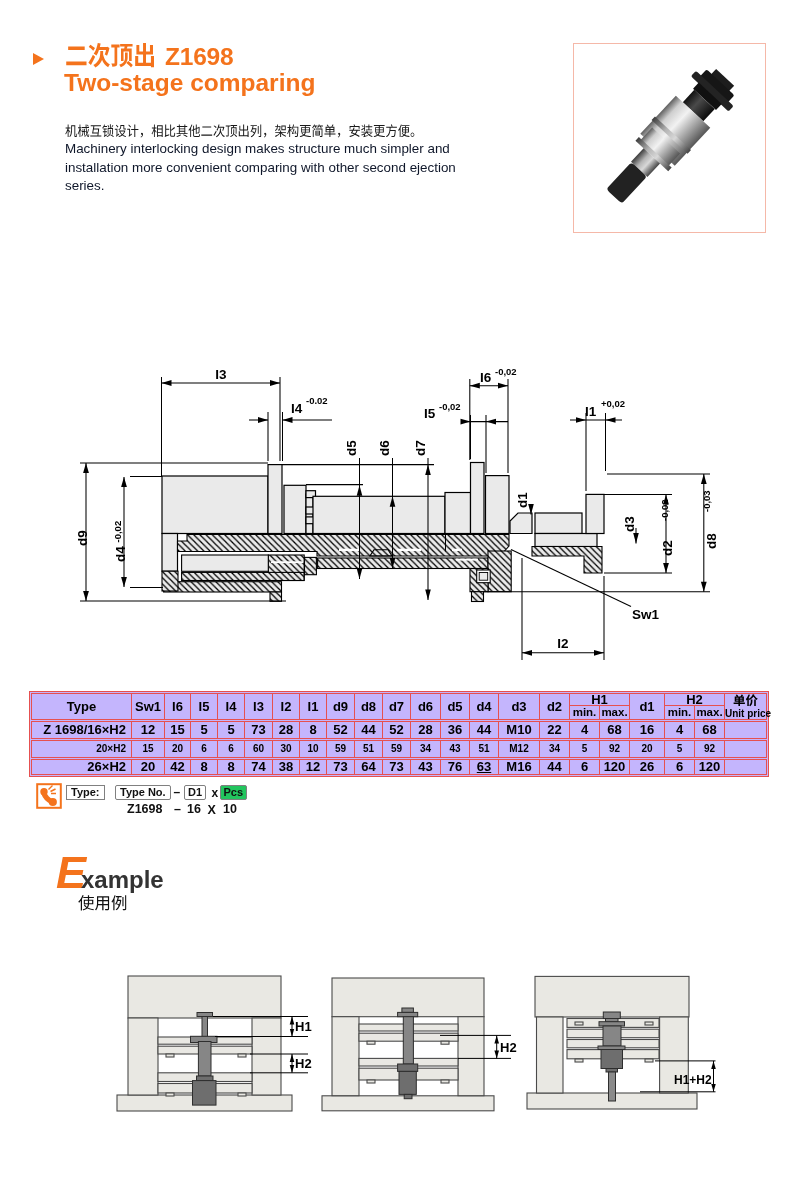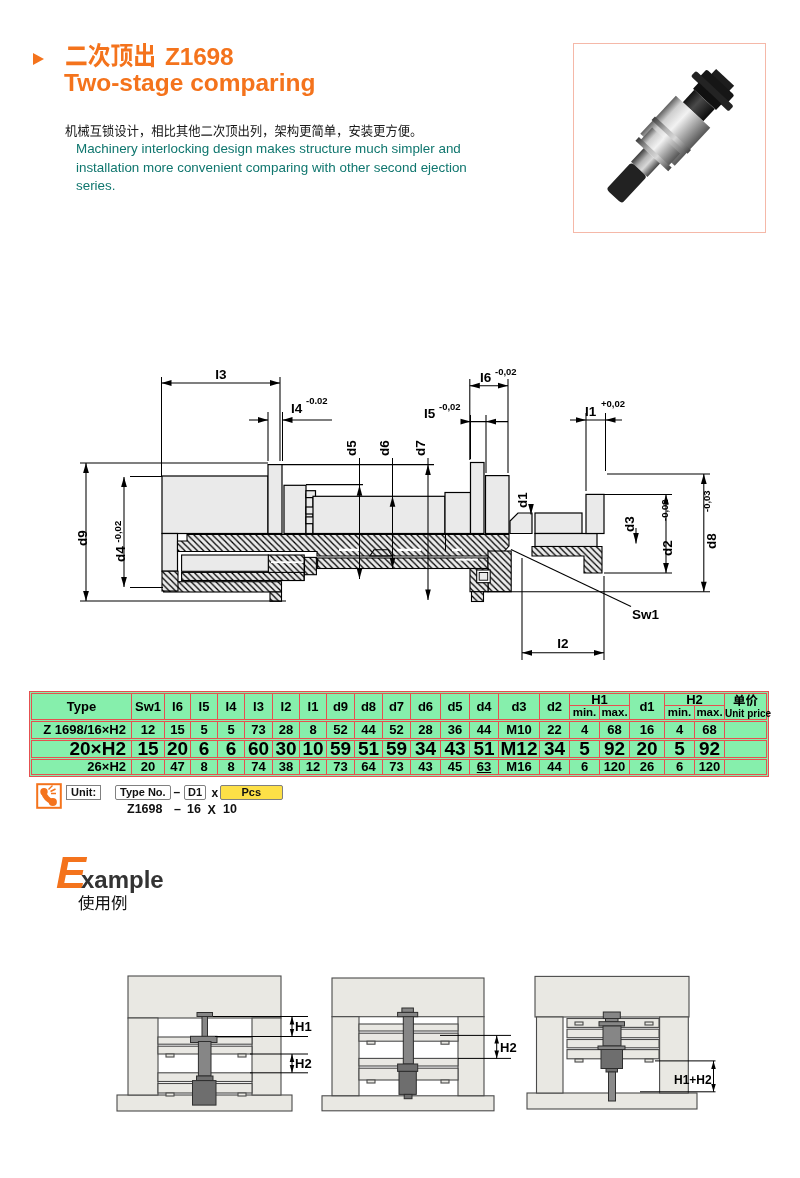--- a/index.html
+++ b/index.html
@@ -20,21 +20,21 @@
 </svg>
 
 <div class="abs" style="left:64px;top:69px;font-size:24.5px;font-weight:bold;color:#f4731c;">Two-stage comparing</div>
 
 <svg class="abs" style="left:65px;top:121.5px;" width="420" height="22" viewBox="0 0 420 22">
 <g fill="#1a1a1a">
       <path transform="translate(0,14) scale(0.893,1)" d="M7.5 -10.8H10.9V-9.8H7.5ZM6.9 -10.8H7.9V-6.4Q7.9 -5.5 7.8 -4.5Q7.7 -3.5 7.5 -2.5Q7.3 -1.5 6.8 -0.6Q6.3 0.3 5.6 1.1Q5.5 1.0 5.4 0.9Q5.2 0.7 5.1 0.6Q4.9 0.5 4.8 0.4Q5.5 -0.3 5.9 -1.1Q6.3 -2.0 6.5 -2.9Q6.7 -3.8 6.8 -4.7Q6.9 -5.6 6.9 -6.4ZM10.5 -10.8H11.5V-0.9Q11.5 -0.5 11.5 -0.3Q11.5 -0.1 11.6 -0.1Q11.7 0.0 11.8 0.0Q11.9 0.0 12.0 0.0Q12.1 0.0 12.2 0.0Q12.4 0.0 12.5 -0.1Q12.6 -0.2 12.6 -0.3Q12.6 -0.4 12.7 -0.6Q12.7 -0.9 12.7 -1.4Q12.7 -1.9 12.7 -2.6Q12.9 -2.4 13.1 -2.3Q13.3 -2.2 13.5 -2.1Q13.5 -1.8 13.5 -1.3Q13.5 -0.9 13.4 -0.5Q13.4 -0.2 13.4 0.0Q13.3 0.6 13.0 0.8Q12.9 0.9 12.7 0.9Q12.5 1.0 12.3 1.0Q12.1 1.0 11.9 1.0Q11.7 1.0 11.6 1.0Q11.4 1.0 11.2 0.9Q10.9 0.8 10.8 0.7Q10.7 0.6 10.6 0.4Q10.5 0.3 10.5 -0.0Q10.5 -0.4 10.5 -0.9ZM0.7 -8.6H6.1V-7.6H0.7ZM3.0 -11.6H4.0V1.1H3.0ZM3.0 -8.0 3.6 -7.8Q3.5 -6.9 3.2 -6.1Q2.9 -5.2 2.5 -4.3Q2.2 -3.5 1.7 -2.7Q1.3 -2.0 0.9 -1.5Q0.8 -1.7 0.7 -2.0Q0.5 -2.2 0.4 -2.4Q0.8 -2.9 1.2 -3.5Q1.6 -4.2 1.9 -4.9Q2.2 -5.7 2.5 -6.5Q2.8 -7.3 3.0 -8.0ZM3.9 -6.5Q4.1 -6.4 4.4 -6.0Q4.7 -5.7 5.1 -5.3Q5.4 -4.9 5.7 -4.6Q6.0 -4.2 6.1 -4.1L5.5 -3.2Q5.3 -3.5 5.1 -3.9Q4.8 -4.2 4.5 -4.7Q4.2 -5.1 3.9 -5.4Q3.6 -5.8 3.4 -6.0Z M18.9 -9.0H26.9V-8.0H18.9ZM18.8 -5.0H23.1V-4.1H18.8ZM21.5 -7.3H22.4V-0.4H21.5ZM24.6 -10.9 25.2 -11.3Q25.6 -11.0 26.0 -10.5Q26.4 -10.1 26.5 -9.8L25.8 -9.3Q25.7 -9.7 25.3 -10.1Q24.9 -10.5 24.6 -10.9ZM23.1 -11.6H24.1Q24.1 -9.7 24.2 -7.9Q24.3 -6.2 24.5 -4.7Q24.7 -3.2 24.9 -2.2Q25.2 -1.1 25.4 -0.5Q25.7 0.1 26.0 0.1Q26.1 0.1 26.2 -0.4Q26.3 -0.9 26.4 -2.0Q26.5 -1.8 26.7 -1.7Q26.9 -1.5 27.1 -1.5Q27.0 -0.5 26.9 0.0Q26.8 0.6 26.5 0.8Q26.3 1.0 25.9 1.0Q25.4 1.0 25.0 0.6Q24.7 0.1 24.4 -0.8Q24.1 -1.6 23.8 -2.8Q23.6 -4.0 23.5 -5.4Q23.3 -6.8 23.2 -8.4Q23.1 -9.9 23.1 -11.6ZM19.7 -7.3H20.5V-4.9Q20.5 -4.0 20.4 -3.0Q20.3 -2.0 20.0 -1.1Q19.6 -0.2 18.9 0.6Q18.8 0.5 18.6 0.3Q18.4 0.2 18.2 0.1Q18.9 -0.7 19.2 -1.5Q19.5 -2.3 19.6 -3.2Q19.7 -4.1 19.7 -4.9ZM26.0 -6.9 26.8 -6.8Q26.2 -4.2 25.1 -2.2Q24.0 -0.3 22.3 1.0Q22.3 0.9 22.1 0.8Q22.0 0.7 21.9 0.6Q21.7 0.5 21.6 0.4Q23.3 -0.7 24.4 -2.6Q25.4 -4.5 26.0 -6.9ZM14.6 -8.7H18.4V-7.7H14.6ZM16.3 -11.6H17.2V1.1H16.3ZM16.3 -8.0 17.0 -7.8Q16.8 -7.0 16.6 -6.1Q16.3 -5.2 16.1 -4.3Q15.8 -3.5 15.5 -2.7Q15.1 -2.0 14.8 -1.5Q14.7 -1.6 14.6 -1.8Q14.6 -1.9 14.4 -2.1Q14.3 -2.3 14.3 -2.4Q14.6 -2.9 14.9 -3.5Q15.2 -4.2 15.5 -4.9Q15.8 -5.7 16.0 -6.5Q16.2 -7.3 16.3 -8.0ZM17.2 -7.3Q17.3 -7.2 17.5 -6.9Q17.7 -6.6 17.9 -6.3Q18.1 -5.9 18.3 -5.6Q18.5 -5.3 18.6 -5.2L18.0 -4.4Q17.9 -4.7 17.7 -5.0Q17.6 -5.4 17.4 -5.7Q17.2 -6.1 17.0 -6.4Q16.8 -6.8 16.7 -6.9Z M28.8 -10.8H40.3V-9.8H28.8ZM31.8 -7.6H37.6V-6.6H31.8ZM31.1 -3.6H37.1V-2.6H31.1ZM28.3 -0.4H40.7V0.6H28.3ZM31.8 -10.1H32.9Q32.8 -9.2 32.6 -8.2Q32.4 -7.2 32.2 -6.2Q32.0 -5.1 31.8 -4.2Q31.6 -3.3 31.4 -2.6H30.3Q30.5 -3.3 30.7 -4.3Q30.9 -5.2 31.1 -6.2Q31.3 -7.2 31.5 -8.2Q31.7 -9.2 31.8 -10.1ZM37.2 -7.6H37.3L37.5 -7.6L38.3 -7.5Q38.2 -6.8 38.1 -5.8Q38.0 -4.9 37.8 -3.9Q37.7 -2.9 37.6 -1.9Q37.4 -0.9 37.3 -0.0L36.2 -0.1Q36.4 -1.0 36.5 -2.0Q36.7 -3.0 36.8 -4.0Q36.9 -5.1 37.0 -5.9Q37.1 -6.8 37.2 -7.4Z M43.9 -11.6 44.8 -11.3Q44.5 -10.5 44.1 -9.8Q43.8 -9.1 43.3 -8.4Q42.9 -7.8 42.4 -7.3Q42.3 -7.4 42.2 -7.6Q42.1 -7.7 42.0 -7.9Q41.9 -8.1 41.8 -8.2Q42.5 -8.8 43.0 -9.7Q43.6 -10.6 43.9 -11.6ZM43.6 -10.0H47.1V-9.1H43.4ZM44.0 1.0 43.8 0.1 44.2 -0.3 46.9 -1.7Q46.9 -1.5 46.9 -1.2Q47.0 -1.0 47.1 -0.8Q46.1 -0.3 45.6 -0.0Q45.0 0.3 44.7 0.5Q44.4 0.7 44.2 0.8Q44.1 0.9 44.0 1.0ZM42.9 -7.6H46.8V-6.6H42.9ZM42.4 -4.7H47.0V-3.8H42.4ZM50.2 -6.2H51.2V-3.8Q51.2 -3.2 51.1 -2.5Q51.0 -1.8 50.5 -1.2Q50.1 -0.5 49.3 0.1Q48.5 0.7 47.2 1.1Q47.1 1.0 46.9 0.7Q46.7 0.5 46.5 0.3Q47.8 -0.1 48.5 -0.6Q49.3 -1.1 49.6 -1.6Q50.0 -2.2 50.1 -2.7Q50.2 -3.3 50.2 -3.8ZM50.7 -0.8 51.3 -1.4Q51.9 -1.2 52.5 -0.9Q53.2 -0.6 53.7 -0.2Q54.3 0.1 54.7 0.4L54.0 1.1Q53.7 0.8 53.1 0.5Q52.5 0.1 51.9 -0.2Q51.3 -0.5 50.7 -0.8ZM47.8 -7.9H53.8V-1.5H52.8V-6.9H48.7V-1.4H47.8ZM47.5 -10.7 48.2 -11.1Q48.7 -10.6 49.1 -9.9Q49.5 -9.2 49.6 -8.7L48.8 -8.3Q48.7 -8.6 48.5 -9.1Q48.3 -9.5 48.0 -9.9Q47.8 -10.4 47.5 -10.7ZM53.2 -11.1 54.1 -10.8Q53.8 -10.1 53.4 -9.4Q53.0 -8.8 52.6 -8.3L51.9 -8.6Q52.1 -8.9 52.4 -9.4Q52.6 -9.8 52.9 -10.2Q53.1 -10.7 53.2 -11.1ZM50.3 -11.7H51.3V-7.4H50.3ZM44.0 1.0Q43.9 0.9 43.8 0.8Q43.7 0.7 43.6 0.5Q43.4 0.4 43.4 0.3Q43.5 0.2 43.7 0.0Q43.9 -0.2 44.0 -0.5Q44.2 -0.8 44.2 -1.2V-7.3H45.1V-0.5Q45.1 -0.5 45.0 -0.4Q44.9 -0.2 44.7 -0.1Q44.6 0.1 44.4 0.3Q44.2 0.5 44.1 0.7Q44.0 0.9 44.0 1.0Z M56.9 -10.7 57.6 -11.3Q57.9 -11.0 58.3 -10.7Q58.7 -10.3 59.1 -9.9Q59.5 -9.6 59.7 -9.3L59.0 -8.5Q58.8 -8.8 58.4 -9.2Q58.1 -9.6 57.7 -10.0Q57.3 -10.4 56.9 -10.7ZM57.6 0.8 57.4 -0.1 57.7 -0.5 60.3 -2.4Q60.3 -2.2 60.5 -2.0Q60.6 -1.7 60.7 -1.6Q59.7 -0.9 59.2 -0.4Q58.6 -0.0 58.3 0.2Q58.0 0.5 57.8 0.6Q57.7 0.7 57.6 0.8ZM55.8 -7.3H58.2V-6.3H55.8ZM62.3 -11.1H65.9V-10.1H62.3ZM60.5 -5.5H66.9V-4.5H60.5ZM66.6 -5.5H66.8L67.0 -5.5L67.6 -5.3Q67.2 -3.9 66.5 -2.9Q65.8 -1.8 64.8 -1.0Q63.8 -0.3 62.7 0.3Q61.6 0.8 60.4 1.1Q60.3 0.9 60.2 0.6Q60.0 0.4 59.9 0.2Q61.0 -0.1 62.1 -0.5Q63.1 -1.0 64.0 -1.7Q64.9 -2.4 65.6 -3.3Q66.3 -4.2 66.6 -5.3ZM61.9 -4.8Q62.4 -3.5 63.4 -2.5Q64.3 -1.5 65.6 -0.8Q66.9 -0.1 68.5 0.2Q68.4 0.3 68.3 0.5Q68.1 0.7 68.0 0.8Q67.9 1.0 67.8 1.1Q65.4 0.6 63.7 -0.9Q62.0 -2.3 61.0 -4.5ZM62.0 -11.1H62.9V-9.5Q62.9 -8.9 62.8 -8.2Q62.6 -7.5 62.0 -6.9Q61.5 -6.3 60.5 -5.8Q60.5 -5.9 60.3 -6.1Q60.2 -6.2 60.1 -6.3Q59.9 -6.5 59.8 -6.6Q60.8 -7.0 61.2 -7.5Q61.7 -8.0 61.8 -8.5Q62.0 -9.1 62.0 -9.6ZM65.4 -11.1H66.4V-7.9Q66.4 -7.6 66.4 -7.5Q66.5 -7.4 66.6 -7.4Q66.7 -7.4 66.9 -7.4Q67.1 -7.4 67.3 -7.4Q67.5 -7.4 67.6 -7.4Q67.7 -7.4 67.9 -7.4Q68.1 -7.4 68.2 -7.4Q68.2 -7.2 68.3 -7.0Q68.3 -6.7 68.3 -6.5Q68.2 -6.5 68.0 -6.5Q67.8 -6.5 67.6 -6.5Q67.5 -6.5 67.3 -6.5Q67.1 -6.5 66.8 -6.5Q66.6 -6.5 66.6 -6.5Q66.1 -6.5 65.8 -6.6Q65.6 -6.8 65.5 -7.1Q65.4 -7.4 65.4 -7.9ZM57.6 0.8Q57.6 0.7 57.5 0.5Q57.4 0.4 57.3 0.2Q57.2 0.0 57.1 -0.1Q57.2 -0.1 57.3 -0.3Q57.5 -0.5 57.6 -0.7Q57.7 -1.0 57.7 -1.3V-7.3H58.7V-0.4Q58.7 -0.4 58.6 -0.3Q58.4 -0.1 58.2 0.1Q58.0 0.3 57.8 0.5Q57.6 0.7 57.6 0.8Z M70.9 -10.7 71.6 -11.4Q72.0 -11.0 72.4 -10.7Q72.8 -10.3 73.2 -9.9Q73.5 -9.6 73.8 -9.3L73.1 -8.5Q72.9 -8.8 72.5 -9.2Q72.1 -9.6 71.7 -10.0Q71.3 -10.4 70.9 -10.7ZM71.7 0.8 71.5 -0.2 71.8 -0.6 74.6 -2.5Q74.6 -2.4 74.7 -2.2Q74.7 -2.0 74.8 -1.9Q74.9 -1.7 74.9 -1.6Q73.9 -0.9 73.3 -0.5Q72.7 -0.0 72.4 0.2Q72.1 0.5 71.9 0.6Q71.8 0.7 71.7 0.8ZM69.6 -7.3H72.5V-6.2H69.6ZM74.1 -7.0H82.2V-5.9H74.1ZM77.6 -11.6H78.7V1.1H77.6ZM71.7 0.8Q71.7 0.7 71.6 0.5Q71.5 0.3 71.4 0.2Q71.2 -0.0 71.1 -0.1Q71.3 -0.2 71.6 -0.5Q71.8 -0.8 71.8 -1.3V-7.3H72.9V-0.3Q72.9 -0.3 72.8 -0.3Q72.6 -0.2 72.5 -0.0Q72.3 0.1 72.1 0.2Q71.9 0.4 71.8 0.6Q71.7 0.7 71.7 0.8Z M85.0 1.5 84.7 0.7Q85.5 0.4 86.0 -0.1Q86.4 -0.7 86.4 -1.5L86.1 -2.6L86.9 -1.6Q86.7 -1.4 86.6 -1.3Q86.4 -1.3 86.2 -1.3Q85.7 -1.3 85.4 -1.5Q85.1 -1.8 85.1 -2.3Q85.1 -2.7 85.4 -3.0Q85.8 -3.2 86.2 -3.2Q86.8 -3.2 87.1 -2.8Q87.4 -2.4 87.4 -1.7Q87.4 -0.5 86.7 0.3Q86.1 1.1 85.0 1.5Z M103.6 -7.5H108.9V-6.5H103.6ZM103.7 -4.1H108.9V-3.2H103.7ZM103.7 -0.8H108.9V0.2H103.7ZM103.1 -10.8H109.4V1.0H108.3V-9.8H104.1V1.0H103.1ZM97.3 -8.6H102.5V-7.6H97.3ZM99.6 -11.6H100.6V1.1H99.6ZM99.5 -8.0 100.2 -7.8Q100.0 -6.9 99.7 -6.1Q99.4 -5.2 99.1 -4.3Q98.7 -3.5 98.3 -2.7Q98.0 -2.0 97.5 -1.5Q97.5 -1.7 97.3 -2.0Q97.1 -2.2 97.0 -2.4Q97.4 -2.9 97.8 -3.5Q98.1 -4.2 98.5 -4.9Q98.8 -5.7 99.1 -6.5Q99.4 -7.3 99.5 -8.0ZM100.5 -6.5Q100.6 -6.4 100.9 -6.0Q101.2 -5.7 101.6 -5.3Q101.9 -4.9 102.2 -4.6Q102.5 -4.2 102.6 -4.1L102.0 -3.2Q101.8 -3.5 101.6 -3.9Q101.3 -4.2 101.0 -4.7Q100.7 -5.1 100.4 -5.4Q100.1 -5.8 99.9 -6.0Z M112.9 -7.3H116.7V-6.3H112.9ZM122.3 -9.0 123.2 -8.1Q122.6 -7.6 121.8 -7.1Q121.1 -6.5 120.2 -6.0Q119.4 -5.5 118.6 -5.1Q118.6 -5.3 118.4 -5.5Q118.3 -5.7 118.1 -5.9Q118.9 -6.3 119.7 -6.8Q120.4 -7.4 121.1 -8.0Q121.8 -8.5 122.3 -9.0ZM117.8 -11.5H118.8V-1.2Q118.8 -0.6 119.0 -0.4Q119.1 -0.2 119.6 -0.2Q119.7 -0.2 119.9 -0.2Q120.2 -0.2 120.5 -0.2Q120.8 -0.2 121.1 -0.2Q121.4 -0.2 121.5 -0.2Q121.9 -0.2 122.0 -0.5Q122.2 -0.8 122.3 -1.5Q122.4 -2.2 122.4 -3.5Q122.5 -3.4 122.7 -3.3Q122.9 -3.1 123.1 -3.1Q123.3 -3.0 123.4 -3.0Q123.3 -1.6 123.2 -0.8Q123.0 0.0 122.7 0.4Q122.3 0.7 121.6 0.7Q121.5 0.7 121.2 0.7Q120.9 0.7 120.5 0.7Q120.2 0.7 119.9 0.7Q119.6 0.7 119.5 0.7Q118.8 0.7 118.4 0.6Q118.1 0.4 117.9 -0.0Q117.8 -0.4 117.8 -1.2ZM112.1 1.0Q112.1 0.9 112.0 0.7Q111.9 0.5 111.8 0.4Q111.7 0.2 111.6 0.1Q111.8 -0.0 112.0 -0.3Q112.2 -0.5 112.2 -1.0V-11.4H113.3V-0.1Q113.3 -0.1 113.2 -0.1Q113.0 0.0 112.9 0.2Q112.7 0.3 112.5 0.4Q112.4 0.6 112.2 0.7Q112.1 0.9 112.1 1.0ZM112.1 1.0 112.0 -0.0 112.5 -0.5 116.7 -1.7Q116.7 -1.6 116.7 -1.4Q116.7 -1.2 116.7 -1.0Q116.7 -0.8 116.7 -0.7Q115.3 -0.2 114.5 0.1Q113.6 0.3 113.1 0.5Q112.7 0.7 112.5 0.8Q112.2 0.9 112.1 1.0Z M124.9 -2.8H137.3V-1.9H124.9ZM125.3 -10.0H136.9V-9.0H125.3ZM128.1 -7.6H134.1V-6.7H128.1ZM128.1 -5.2H134.1V-4.3H128.1ZM127.5 -11.6H128.5V-2.4H127.5ZM133.7 -11.6H134.7V-2.4H133.7ZM132.1 -0.9 132.8 -1.5Q133.6 -1.3 134.5 -0.9Q135.3 -0.6 136.0 -0.3Q136.8 0.1 137.3 0.4L136.4 1.0Q135.9 0.8 135.2 0.4Q134.5 0.1 133.7 -0.3Q132.9 -0.6 132.1 -0.9ZM129.2 -1.6 130.1 -1.0Q129.5 -0.6 128.7 -0.2Q127.9 0.2 127.1 0.5Q126.2 0.8 125.5 1.1Q125.4 0.9 125.2 0.7Q125.0 0.4 124.8 0.3Q125.6 0.1 126.4 -0.3Q127.2 -0.6 128.0 -0.9Q128.7 -1.3 129.2 -1.6Z M146.5 -11.6H147.5V-2.0H146.5ZM141.7 -5.9 150.0 -9.1 150.4 -8.2 142.1 -5.0ZM143.5 -10.2H144.5V-1.0Q144.5 -0.6 144.6 -0.4Q144.7 -0.2 144.9 -0.1Q145.2 -0.0 145.7 -0.0Q145.8 -0.0 146.2 -0.0Q146.5 -0.0 147.0 -0.0Q147.4 -0.0 147.9 -0.0Q148.3 -0.0 148.7 -0.0Q149.0 -0.0 149.2 -0.0Q149.7 -0.0 149.9 -0.2Q150.1 -0.3 150.2 -0.8Q150.3 -1.2 150.3 -2.0Q150.5 -1.9 150.8 -1.8Q151.1 -1.7 151.3 -1.6Q151.2 -0.7 151.0 -0.1Q150.8 0.5 150.4 0.7Q150.0 0.9 149.3 0.9Q149.1 0.9 148.8 0.9Q148.4 0.9 147.9 0.9Q147.4 0.9 147.0 0.9Q146.5 0.9 146.1 0.9Q145.8 0.9 145.6 0.9Q144.8 0.9 144.3 0.8Q143.9 0.6 143.7 0.2Q143.5 -0.2 143.5 -1.0ZM149.7 -8.9H149.6L149.8 -9.1L150.0 -9.2L150.7 -8.9L150.7 -8.8Q150.7 -7.5 150.7 -6.5Q150.6 -5.4 150.6 -4.7Q150.6 -4.0 150.5 -3.7Q150.4 -3.2 150.2 -3.0Q150.0 -2.8 149.7 -2.7Q149.4 -2.6 149.0 -2.6Q148.6 -2.6 148.3 -2.6Q148.3 -2.8 148.2 -3.1Q148.1 -3.3 148.0 -3.5Q148.3 -3.5 148.6 -3.5Q148.9 -3.5 149.1 -3.5Q149.3 -3.5 149.4 -3.6Q149.5 -3.7 149.6 -3.9Q149.6 -4.2 149.6 -4.8Q149.7 -5.5 149.7 -6.5Q149.7 -7.5 149.7 -8.9ZM141.7 -11.5 142.6 -11.2Q142.2 -10.1 141.6 -8.9Q141.0 -7.8 140.3 -6.8Q139.6 -5.8 138.8 -5.0Q138.8 -5.2 138.7 -5.3Q138.6 -5.5 138.5 -5.7Q138.4 -5.9 138.3 -6.0Q138.9 -6.7 139.6 -7.6Q140.2 -8.5 140.8 -9.5Q141.3 -10.5 141.7 -11.5ZM140.2 -8.0 141.2 -9.0 141.2 -9.0V1.1H140.2Z M153.8 -9.6H163.7V-8.5H153.8ZM152.6 -1.4H164.8V-0.3H152.6Z M171.9 -11.6 173.0 -11.4Q172.7 -10.2 172.4 -9.1Q172.0 -8.0 171.5 -7.0Q171.1 -6.0 170.6 -5.3Q170.5 -5.4 170.3 -5.5Q170.1 -5.6 169.9 -5.7Q169.7 -5.8 169.6 -5.9Q170.1 -6.6 170.6 -7.5Q171.0 -8.4 171.3 -9.4Q171.7 -10.5 171.9 -11.6ZM171.7 -9.2H177.7V-8.2H171.3ZM177.3 -9.2H177.5L177.7 -9.3L178.5 -8.9Q178.3 -8.2 178.0 -7.5Q177.8 -6.8 177.5 -6.2Q177.3 -5.6 177.0 -5.1Q176.9 -5.2 176.7 -5.3Q176.6 -5.3 176.4 -5.4Q176.3 -5.5 176.1 -5.6Q176.3 -6.0 176.6 -6.6Q176.8 -7.2 177.0 -7.8Q177.2 -8.4 177.3 -9.0ZM166.4 -9.9 167.0 -10.6Q167.5 -10.4 168.0 -10.1Q168.5 -9.8 169.0 -9.4Q169.4 -9.1 169.7 -8.8L169.1 -8.0Q168.8 -8.3 168.3 -8.6Q167.9 -9.0 167.4 -9.3Q166.9 -9.6 166.4 -9.9ZM166.2 -1.0Q166.6 -1.5 167.1 -2.2Q167.6 -2.9 168.1 -3.7Q168.6 -4.5 169.0 -5.2L169.8 -4.5Q169.4 -3.8 169.0 -3.1Q168.5 -2.3 168.0 -1.6Q167.6 -0.9 167.1 -0.3ZM174.4 -6.2Q174.7 -4.7 175.3 -3.4Q175.8 -2.2 176.7 -1.3Q177.6 -0.4 178.9 0.1Q178.8 0.2 178.6 0.4Q178.5 0.5 178.4 0.7Q178.2 0.9 178.2 1.0Q176.8 0.4 175.9 -0.6Q175.0 -1.6 174.4 -2.9Q173.9 -4.3 173.5 -6.0ZM173.5 -7.6H174.6V-6.7Q174.6 -6.0 174.5 -5.2Q174.4 -4.4 174.1 -3.6Q173.9 -2.8 173.3 -1.9Q172.8 -1.1 171.9 -0.3Q171.0 0.5 169.7 1.2Q169.6 1.0 169.5 0.9Q169.3 0.7 169.2 0.6Q169.0 0.4 168.9 0.4Q170.2 -0.3 171.0 -1.0Q171.8 -1.7 172.3 -2.4Q172.8 -3.2 173.1 -4.0Q173.3 -4.7 173.4 -5.4Q173.5 -6.1 173.5 -6.7Z M185.4 -11.0H192.7V-10.1H185.4ZM188.4 -10.5 189.6 -10.4Q189.4 -9.8 189.2 -9.2Q188.9 -8.6 188.7 -8.1L187.8 -8.3Q188.0 -8.8 188.2 -9.4Q188.3 -10.0 188.4 -10.5ZM188.5 -6.8H189.5V-4.1Q189.5 -3.4 189.4 -2.7Q189.3 -2.0 188.8 -1.3Q188.4 -0.6 187.6 -0.0Q186.8 0.6 185.5 1.1Q185.5 1.0 185.4 0.8Q185.2 0.7 185.1 0.5Q185.0 0.4 184.9 0.3Q186.2 -0.1 186.9 -0.7Q187.6 -1.2 188.0 -1.8Q188.3 -2.3 188.4 -2.9Q188.5 -3.5 188.5 -4.1ZM189.2 -1.2 189.8 -1.9Q190.3 -1.6 190.9 -1.2Q191.4 -0.8 191.9 -0.4Q192.4 0.0 192.7 0.4L192.0 1.1Q191.7 0.8 191.2 0.4Q190.7 -0.0 190.2 -0.5Q189.7 -0.9 189.2 -1.2ZM186.0 -8.7H192.1V-2.2H191.1V-7.7H186.9V-2.1H186.0ZM180.0 -10.6H185.1V-9.6H180.0ZM182.3 -10.1H183.3V-0.7Q183.3 -0.2 183.2 0.0Q183.0 0.3 182.7 0.4Q182.4 0.5 181.9 0.6Q181.4 0.6 180.5 0.6Q180.5 0.5 180.4 0.3Q180.4 0.1 180.3 -0.1Q180.2 -0.3 180.1 -0.4Q180.8 -0.4 181.3 -0.4Q181.8 -0.4 182.0 -0.4Q182.1 -0.4 182.2 -0.5Q182.3 -0.5 182.3 -0.7Z M199.5 -11.6H200.6V-0.3H199.5ZM204.4 -4.7H205.6V1.1H204.4ZM195.3 -10.3H196.3V-6.6H203.9V-10.3H205.0V-5.6H195.3ZM194.6 -4.7H195.8V-0.7H205.0V0.3H194.6Z M207.8 -10.8H214.9V-9.9H207.8ZM210.2 -10.4 211.2 -10.3Q210.9 -9.0 210.6 -7.8Q210.2 -6.6 209.7 -5.6Q209.1 -4.6 208.5 -3.8Q208.5 -3.9 208.3 -4.0Q208.2 -4.2 208.0 -4.3Q207.8 -4.4 207.7 -4.5Q208.3 -5.2 208.8 -6.1Q209.3 -7.1 209.6 -8.2Q210.0 -9.3 210.2 -10.4ZM210.2 -7.8H213.7V-6.8H209.9ZM213.5 -7.8H213.6L213.8 -7.8L214.5 -7.6Q214.1 -5.2 213.3 -3.5Q212.5 -1.8 211.4 -0.6Q210.2 0.5 208.7 1.2Q208.6 1.0 208.5 0.9Q208.4 0.7 208.3 0.6Q208.2 0.4 208.1 0.3Q209.4 -0.2 210.5 -1.3Q211.7 -2.3 212.4 -3.9Q213.2 -5.5 213.5 -7.6ZM209.5 -4.2 210.1 -4.9Q210.5 -4.7 210.9 -4.4Q211.4 -4.0 211.8 -3.7Q212.2 -3.4 212.4 -3.2L211.8 -2.3Q211.6 -2.5 211.2 -2.9Q210.8 -3.2 210.3 -3.6Q209.9 -3.9 209.5 -4.2ZM215.9 -10.0H216.9V-2.3H215.9ZM218.7 -11.5H219.7V-0.2Q219.7 0.2 219.6 0.5Q219.5 0.7 219.2 0.9Q218.9 1.0 218.4 1.0Q217.8 1.1 217.1 1.0Q217.0 0.9 216.9 0.6Q216.8 0.3 216.7 0.0Q217.3 0.1 217.8 0.1Q218.2 0.1 218.4 0.1Q218.6 0.1 218.6 -0.0Q218.7 -0.1 218.7 -0.2Z M223.0 1.5 222.7 0.7Q223.5 0.4 224.0 -0.1Q224.4 -0.7 224.4 -1.5L224.1 -2.6L224.9 -1.6Q224.7 -1.4 224.6 -1.3Q224.4 -1.3 224.2 -1.3Q223.7 -1.3 223.4 -1.5Q223.1 -1.8 223.1 -2.3Q223.1 -2.7 223.4 -3.0Q223.8 -3.2 224.2 -3.2Q224.8 -3.2 225.1 -2.8Q225.4 -2.4 225.4 -1.7Q225.4 -0.5 224.7 0.3Q224.1 1.1 223.0 1.5Z M235.4 -4.1H247.4V-3.2H235.4ZM240.9 -5.4H242.0V1.1H240.9ZM240.5 -3.6 241.3 -3.2Q240.7 -2.4 239.8 -1.6Q238.9 -0.8 237.9 -0.2Q236.9 0.5 235.8 0.9Q235.8 0.7 235.6 0.6Q235.5 0.4 235.4 0.3Q235.3 0.1 235.1 0.0Q236.2 -0.3 237.2 -0.9Q238.2 -1.4 239.1 -2.1Q240.0 -2.8 240.5 -3.6ZM242.4 -3.6Q242.9 -2.8 243.8 -2.2Q244.7 -1.5 245.7 -1.0Q246.7 -0.4 247.8 -0.1Q247.7 -0.0 247.6 0.1Q247.4 0.3 247.3 0.4Q247.2 0.6 247.1 0.8Q246.1 0.4 245.0 -0.2Q243.9 -0.8 243.0 -1.6Q242.1 -2.4 241.5 -3.2ZM235.4 -10.1H240.8V-9.2H235.4ZM240.3 -10.1H241.3Q241.3 -10.1 241.3 -10.0Q241.3 -9.8 241.3 -9.7Q241.2 -8.5 241.1 -7.7Q241.1 -6.9 240.9 -6.5Q240.8 -6.1 240.7 -5.9Q240.5 -5.7 240.3 -5.6Q240.1 -5.5 239.9 -5.5Q239.7 -5.5 239.3 -5.5Q238.9 -5.5 238.5 -5.5Q238.5 -5.7 238.4 -6.0Q238.3 -6.3 238.2 -6.4Q238.6 -6.4 238.9 -6.4Q239.3 -6.4 239.4 -6.4Q239.7 -6.4 239.8 -6.5Q239.9 -6.6 240.0 -7.0Q240.1 -7.4 240.2 -8.1Q240.3 -8.8 240.3 -10.0ZM237.6 -11.6H238.6Q238.5 -10.4 238.4 -9.4Q238.2 -8.4 238.0 -7.6Q237.7 -6.8 237.1 -6.2Q236.6 -5.5 235.7 -5.1Q235.6 -5.2 235.4 -5.5Q235.3 -5.7 235.1 -5.8Q235.9 -6.2 236.3 -6.8Q236.8 -7.3 237.1 -8.1Q237.3 -8.8 237.4 -9.7Q237.5 -10.5 237.6 -11.6ZM243.3 -9.6V-6.7H246.2V-9.6ZM242.3 -10.5H247.2V-5.8H242.3Z M255.5 -11.6 256.5 -11.4Q256.3 -10.4 255.9 -9.4Q255.6 -8.4 255.1 -7.6Q254.7 -6.7 254.2 -6.1Q254.1 -6.2 253.9 -6.3Q253.8 -6.4 253.6 -6.5Q253.4 -6.7 253.3 -6.7Q253.8 -7.3 254.2 -8.1Q254.7 -8.9 255.0 -9.8Q255.3 -10.7 255.5 -11.6ZM255.4 -9.3H260.7V-8.4H254.9ZM260.3 -9.3H261.3Q261.3 -9.3 261.3 -9.2Q261.3 -9.1 261.3 -9.0Q261.3 -8.9 261.3 -8.8Q261.3 -6.4 261.2 -4.7Q261.1 -3.0 261.0 -2.0Q260.9 -0.9 260.8 -0.3Q260.6 0.3 260.4 0.5Q260.2 0.8 260.0 0.9Q259.7 1.0 259.4 1.1Q259.1 1.1 258.6 1.1Q258.1 1.1 257.6 1.1Q257.6 0.8 257.5 0.6Q257.4 0.3 257.3 0.0Q257.8 0.1 258.3 0.1Q258.8 0.1 259.0 0.1Q259.2 0.1 259.3 0.1Q259.4 0.0 259.5 -0.1Q259.7 -0.3 259.8 -0.9Q259.9 -1.4 260.0 -2.5Q260.1 -3.5 260.2 -5.1Q260.3 -6.8 260.3 -9.1ZM254.3 -1.9 254.3 -2.7 254.8 -3.0 258.3 -3.6Q258.3 -3.5 258.4 -3.2Q258.4 -3.0 258.5 -2.9Q257.2 -2.6 256.4 -2.4Q255.6 -2.3 255.2 -2.2Q254.8 -2.1 254.6 -2.0Q254.4 -2.0 254.3 -1.9ZM254.3 -1.9Q254.3 -2.0 254.3 -2.2Q254.2 -2.3 254.1 -2.5Q254.1 -2.7 254.0 -2.8Q254.2 -2.9 254.3 -3.1Q254.5 -3.3 254.7 -3.7Q254.8 -3.8 254.9 -4.2Q255.1 -4.6 255.3 -5.1Q255.5 -5.6 255.7 -6.2Q255.9 -6.8 256.0 -7.4L257.0 -7.1Q256.8 -6.3 256.4 -5.4Q256.1 -4.6 255.7 -3.8Q255.4 -3.1 255.0 -2.5V-2.4Q255.0 -2.4 254.9 -2.4Q254.8 -2.3 254.7 -2.2Q254.5 -2.2 254.4 -2.1Q254.3 -2.0 254.3 -1.9ZM257.1 -5.2 257.9 -5.5Q258.2 -4.9 258.4 -4.3Q258.7 -3.7 258.9 -3.1Q259.1 -2.6 259.2 -2.1L258.4 -1.8Q258.3 -2.2 258.1 -2.8Q257.9 -3.4 257.6 -4.0Q257.4 -4.7 257.1 -5.2ZM249.1 -8.9H253.7V-8.0H249.1ZM251.1 -11.6H252.1V1.1H251.1ZM251.1 -8.3 251.7 -8.1Q251.6 -7.2 251.3 -6.3Q251.1 -5.4 250.8 -4.6Q250.5 -3.7 250.1 -3.0Q249.8 -2.2 249.4 -1.7Q249.3 -1.9 249.2 -2.0Q249.2 -2.2 249.0 -2.4Q248.9 -2.6 248.8 -2.7Q249.2 -3.2 249.5 -3.8Q249.9 -4.5 250.2 -5.2Q250.5 -6.0 250.7 -6.8Q251.0 -7.6 251.1 -8.3ZM252.1 -7.4Q252.2 -7.2 252.5 -6.9Q252.7 -6.5 253.0 -6.1Q253.3 -5.7 253.5 -5.3Q253.7 -5.0 253.8 -4.8L253.2 -4.0Q253.1 -4.3 252.9 -4.7Q252.6 -5.1 252.4 -5.6Q252.2 -6.0 251.9 -6.4Q251.7 -6.8 251.6 -7.0Z M263.1 -10.9H275.1V-9.9H263.1ZM268.6 -10.5H269.7V-5.1Q269.7 -4.3 269.6 -3.6Q269.5 -2.8 269.1 -2.1Q268.8 -1.4 268.1 -0.8Q267.4 -0.2 266.2 0.3Q265.1 0.8 263.5 1.1Q263.4 1.0 263.3 0.8Q263.2 0.7 263.1 0.5Q263.0 0.3 262.8 0.2Q264.5 -0.1 265.5 -0.5Q266.6 -0.9 267.2 -1.4Q267.8 -2.0 268.1 -2.5Q268.5 -3.1 268.6 -3.8Q268.6 -4.4 268.6 -5.1ZM265.3 -5.7V-4.3H273.2V-5.7ZM265.3 -7.9V-6.5H273.2V-7.9ZM264.4 -8.8H274.2V-3.4H264.4ZM265.7 -3.3Q266.3 -2.3 267.3 -1.6Q268.2 -1.0 269.4 -0.7Q270.6 -0.3 272.2 -0.2Q273.7 -0.0 275.6 0.0Q275.4 0.2 275.3 0.5Q275.2 0.8 275.1 1.1Q273.2 1.0 271.6 0.8Q270.0 0.6 268.8 0.2Q267.5 -0.3 266.5 -1.0Q265.5 -1.8 264.8 -2.9Z M278.6 -10.4H282.8V-9.5H278.6ZM283.8 -10.4H288.8V-9.5H283.8ZM278.9 -11.6 279.8 -11.4Q279.6 -10.7 279.2 -10.0Q278.9 -9.3 278.4 -8.7Q278.0 -8.1 277.5 -7.7Q277.4 -7.8 277.3 -7.9Q277.1 -8.0 277.0 -8.1Q276.8 -8.2 276.7 -8.2Q277.4 -8.9 277.9 -9.8Q278.5 -10.6 278.9 -11.6ZM284.2 -11.6 285.2 -11.4Q284.9 -10.4 284.4 -9.5Q283.9 -8.6 283.3 -7.9Q283.2 -8.0 283.1 -8.1Q282.9 -8.3 282.8 -8.4Q282.6 -8.5 282.5 -8.5Q283.1 -9.1 283.5 -9.9Q284.0 -10.7 284.2 -11.6ZM279.6 -9.7 280.5 -10.0Q280.8 -9.6 281.1 -9.1Q281.4 -8.6 281.5 -8.2L280.6 -7.8Q280.4 -8.2 280.2 -8.7Q279.9 -9.3 279.6 -9.7ZM285.3 -9.7 286.2 -10.1Q286.5 -9.6 286.8 -9.1Q287.2 -8.5 287.4 -8.1L286.5 -7.7Q286.3 -8.1 286.0 -8.7Q285.6 -9.3 285.3 -9.7ZM280.8 -3.4H285.0V-2.6H280.8ZM277.5 -6.3H278.5V1.1H277.5ZM280.8 -7.4H287.9V-6.5H280.8ZM278.1 -7.4 278.9 -8.0Q279.3 -7.6 279.8 -7.1Q280.2 -6.6 280.4 -6.3L279.6 -5.7Q279.4 -6.1 279.0 -6.6Q278.5 -7.1 278.1 -7.4ZM287.3 -7.4H288.3V-0.1Q288.3 0.3 288.2 0.5Q288.1 0.7 287.8 0.9Q287.5 1.0 287.0 1.0Q286.4 1.0 285.7 1.0Q285.6 0.8 285.5 0.6Q285.4 0.3 285.3 0.1Q285.7 0.1 286.1 0.1Q286.4 0.1 286.7 0.1Q286.9 0.1 287.0 0.1Q287.2 0.1 287.3 0.1Q287.3 -0.0 287.3 -0.1ZM281.3 -4.5V-1.4H284.6V-4.5ZM280.4 -5.3H285.5V-0.6H280.4Z M296.1 -8.7H297.2V1.1H296.1ZM292.9 -6.0V-4.5H300.6V-6.0ZM292.9 -8.3V-6.9H300.6V-8.3ZM291.8 -9.2H301.7V-3.7H291.8ZM290.5 -2.4H302.9V-1.4H290.5ZM293.0 -11.1 293.9 -11.5Q294.4 -11.1 294.8 -10.5Q295.2 -9.9 295.4 -9.5L294.5 -9.0Q294.3 -9.4 293.9 -10.0Q293.5 -10.6 293.0 -11.1ZM299.6 -11.5 300.7 -11.2Q300.3 -10.5 299.8 -9.8Q299.3 -9.1 298.9 -8.7L298.1 -9.0Q298.3 -9.3 298.6 -9.8Q298.9 -10.2 299.2 -10.7Q299.4 -11.2 299.6 -11.5Z M305.8 1.5 305.5 0.7Q306.3 0.4 306.8 -0.1Q307.2 -0.7 307.2 -1.5L306.9 -2.6L307.7 -1.6Q307.5 -1.4 307.4 -1.3Q307.2 -1.3 307.0 -1.3Q306.5 -1.3 306.2 -1.5Q305.9 -1.8 305.9 -2.3Q305.9 -2.7 306.2 -3.0Q306.6 -3.2 307.0 -3.2Q307.6 -3.2 307.9 -2.8Q308.2 -2.4 308.2 -1.7Q308.2 -0.5 307.5 0.3Q306.9 1.1 305.8 1.5Z M318.7 -10.0H329.9V-7.2H328.8V-9.0H319.7V-7.2H318.7ZM326.6 -5.7 327.7 -5.5Q327.1 -3.5 325.9 -2.2Q324.7 -1.0 323.0 -0.2Q321.3 0.6 319.2 1.1Q319.1 0.9 319.0 0.8Q318.9 0.6 318.8 0.4Q318.6 0.2 318.5 0.1Q320.7 -0.3 322.3 -1.0Q323.9 -1.7 325.0 -2.8Q326.1 -4.0 326.6 -5.7ZM318.4 -6.2H330.3V-5.2H318.4ZM323.1 -11.4 324.2 -11.6Q324.4 -11.2 324.7 -10.6Q324.9 -10.1 325.1 -9.8L324.0 -9.5Q323.8 -9.8 323.6 -10.4Q323.4 -10.9 323.1 -11.4ZM320.0 -3.1 320.8 -3.8Q322.0 -3.5 323.3 -3.0Q324.5 -2.5 325.8 -2.0Q327.1 -1.5 328.1 -0.9Q329.2 -0.4 330.0 0.1L329.2 1.0Q328.4 0.5 327.4 -0.0Q326.3 -0.6 325.1 -1.1Q323.8 -1.7 322.5 -2.2Q321.2 -2.7 320.0 -3.1ZM320.1 -3.1Q320.5 -3.6 320.9 -4.2Q321.3 -4.9 321.8 -5.6Q322.2 -6.3 322.6 -7.1Q322.9 -7.8 323.2 -8.5L324.3 -8.2Q324.0 -7.5 323.7 -6.8Q323.3 -6.1 322.9 -5.4Q322.5 -4.7 322.1 -4.1Q321.6 -3.5 321.3 -3.0Z M337.4 -4.0 338.2 -3.6Q337.7 -3.1 337.0 -2.6Q336.4 -2.2 335.6 -1.8Q334.8 -1.4 333.9 -1.1Q333.1 -0.8 332.3 -0.6Q332.2 -0.8 332.0 -1.0Q331.9 -1.3 331.7 -1.4Q332.5 -1.6 333.3 -1.8Q334.1 -2.1 334.9 -2.4Q335.7 -2.7 336.3 -3.1Q336.9 -3.5 337.4 -4.0ZM338.7 -3.9Q339.2 -2.9 340.0 -2.1Q340.9 -1.2 342.0 -0.7Q343.1 -0.1 344.5 0.2Q344.3 0.3 344.1 0.6Q344.0 0.8 343.9 1.0Q342.4 0.7 341.3 0.0Q340.1 -0.6 339.3 -1.6Q338.4 -2.5 337.9 -3.7ZM342.8 -3.2 343.5 -2.6Q343.1 -2.3 342.6 -2.0Q342.1 -1.7 341.6 -1.5Q341.1 -1.2 340.7 -1.0L340.0 -1.6Q340.5 -1.8 341.0 -2.0Q341.5 -2.3 342.0 -2.6Q342.4 -2.9 342.8 -3.2ZM331.9 -4.3H344.3V-3.4H331.9ZM336.5 -9.7H344.1V-8.8H336.5ZM336.9 -6.6H343.8V-5.7H336.9ZM335.0 -11.6H335.9V-5.1H335.0ZM339.8 -11.6H340.8V-6.0H339.8ZM332.1 -10.2 332.8 -10.8Q333.2 -10.5 333.7 -10.1Q334.2 -9.7 334.5 -9.4L333.8 -8.7Q333.7 -9.0 333.4 -9.2Q333.1 -9.5 332.8 -9.8Q332.4 -10.0 332.1 -10.2ZM331.7 -6.7Q332.4 -7.0 333.3 -7.4Q334.3 -7.8 335.2 -8.2L335.5 -7.4Q334.6 -7.0 333.7 -6.6Q332.8 -6.2 332.1 -5.8ZM334.4 1.2 334.4 0.4 334.9 0.1 339.2 -0.8Q339.2 -0.7 339.1 -0.4Q339.1 -0.1 339.1 0.0Q337.7 0.3 336.8 0.5Q335.9 0.7 335.4 0.9Q334.9 1.0 334.7 1.0Q334.5 1.1 334.4 1.2ZM334.4 1.2Q334.4 1.1 334.3 0.9Q334.3 0.7 334.2 0.6Q334.1 0.4 334.1 0.3Q334.2 0.3 334.4 0.2Q334.5 0.1 334.7 -0.1Q334.8 -0.3 334.8 -0.5V-2.2L335.8 -2.2V0.3Q335.8 0.3 335.7 0.3Q335.5 0.4 335.3 0.5Q335.1 0.6 334.9 0.7Q334.7 0.8 334.6 0.9Q334.4 1.1 334.4 1.2ZM337.3 -5.2 338.3 -5.5Q338.5 -5.1 338.7 -4.7Q338.9 -4.2 339.0 -3.9L338.0 -3.6Q337.9 -3.9 337.7 -4.4Q337.5 -4.8 337.3 -5.2Z M345.9 -10.9H357.9V-9.9H345.9ZM351.4 -10.5H352.5V-5.1Q352.5 -4.3 352.4 -3.6Q352.3 -2.8 351.9 -2.1Q351.6 -1.4 350.9 -0.8Q350.2 -0.2 349.0 0.3Q347.9 0.8 346.3 1.1Q346.2 1.0 346.1 0.8Q346.0 0.7 345.9 0.5Q345.8 0.3 345.6 0.2Q347.3 -0.1 348.3 -0.5Q349.4 -0.9 350.0 -1.4Q350.6 -2.0 350.9 -2.5Q351.3 -3.1 351.4 -3.8Q351.4 -4.4 351.4 -5.1ZM348.1 -5.7V-4.3H356.0V-5.7ZM348.1 -7.9V-6.5H356.0V-7.9ZM347.2 -8.8H357.0V-3.4H347.2ZM348.5 -3.3Q349.1 -2.3 350.1 -1.6Q351.0 -1.0 352.2 -0.7Q353.4 -0.3 355.0 -0.2Q356.5 -0.0 358.4 0.0Q358.2 0.2 358.1 0.5Q358.0 0.8 357.9 1.1Q356.0 1.0 354.4 0.8Q352.8 0.6 351.6 0.2Q350.3 -0.3 349.3 -1.0Q348.3 -1.8 347.6 -2.9Z M359.7 -9.2H371.7V-8.2H359.7ZM364.1 -6.0H369.6V-5.0H364.1ZM369.3 -6.0H370.4Q370.4 -6.0 370.4 -5.9Q370.4 -5.8 370.4 -5.7Q370.3 -5.6 370.3 -5.5Q370.2 -3.5 370.0 -2.3Q369.9 -1.1 369.7 -0.5Q369.5 0.2 369.2 0.5Q369.0 0.7 368.7 0.8Q368.4 0.9 368.0 1.0Q367.7 1.0 367.0 1.0Q366.4 1.0 365.7 0.9Q365.7 0.7 365.6 0.4Q365.5 0.1 365.3 -0.1Q366.1 -0.0 366.7 -0.0Q367.4 -0.0 367.7 -0.0Q367.9 -0.0 368.1 -0.0Q368.2 -0.1 368.3 -0.2Q368.5 -0.4 368.7 -1.0Q368.9 -1.6 369.0 -2.8Q369.2 -4.0 369.3 -5.8ZM363.5 -8.6H364.7Q364.6 -7.5 364.5 -6.4Q364.4 -5.3 364.1 -4.2Q363.9 -3.1 363.4 -2.1Q362.9 -1.2 362.1 -0.3Q361.4 0.5 360.2 1.1Q360.1 0.9 359.9 0.7Q359.6 0.5 359.4 0.3Q360.5 -0.2 361.3 -1.0Q362.0 -1.8 362.4 -2.7Q362.9 -3.6 363.1 -4.6Q363.3 -5.6 363.4 -6.6Q363.5 -7.6 363.5 -8.6ZM364.9 -11.3 365.9 -11.7Q366.2 -11.2 366.4 -10.6Q366.7 -10.0 366.9 -9.6L365.8 -9.2Q365.7 -9.6 365.4 -10.2Q365.1 -10.8 364.9 -11.3Z M377.1 -10.8H385.7V-9.9H377.1ZM378.0 -3.1Q378.7 -2.1 379.8 -1.5Q381.0 -0.8 382.5 -0.4Q384.1 -0.1 386.0 0.1Q385.9 0.2 385.8 0.3Q385.6 0.5 385.5 0.7Q385.4 0.9 385.4 1.0Q383.5 0.8 381.9 0.4Q380.3 -0.1 379.1 -0.8Q377.9 -1.6 377.1 -2.8ZM378.5 -5.7V-4.3H384.2V-5.7ZM378.5 -7.9V-6.5H384.2V-7.9ZM377.5 -8.7H385.2V-3.5H377.5ZM380.9 -10.5H381.9V-5.0Q381.9 -4.3 381.8 -3.5Q381.7 -2.8 381.4 -2.1Q381.1 -1.4 380.6 -0.8Q380.0 -0.2 379.1 0.3Q378.2 0.8 376.9 1.1Q376.9 1.0 376.8 0.9Q376.6 0.7 376.5 0.5Q376.4 0.4 376.3 0.3Q377.6 -0.0 378.5 -0.4Q379.3 -0.9 379.8 -1.4Q380.3 -1.9 380.5 -2.5Q380.8 -3.1 380.8 -3.7Q380.9 -4.4 380.9 -5.0ZM376.2 -11.5 377.1 -11.3Q376.7 -10.1 376.2 -9.0Q375.6 -7.8 375.0 -6.8Q374.4 -5.8 373.7 -5.0Q373.6 -5.1 373.5 -5.3Q373.4 -5.5 373.3 -5.7Q373.2 -5.9 373.1 -6.0Q373.7 -6.7 374.3 -7.6Q374.9 -8.5 375.3 -9.5Q375.8 -10.5 376.2 -11.5ZM374.8 -8.0 375.8 -9.0 375.8 -8.9V1.1H374.8Z M389.1 -3.4Q389.7 -3.4 390.1 -3.1Q390.6 -2.8 390.9 -2.3Q391.2 -1.8 391.2 -1.3Q391.2 -0.7 390.9 -0.2Q390.6 0.3 390.1 0.6Q389.7 0.8 389.1 0.8Q388.5 0.8 388.0 0.6Q387.5 0.3 387.3 -0.2Q387.0 -0.7 387.0 -1.3Q387.0 -1.8 387.3 -2.3Q387.5 -2.8 388.0 -3.1Q388.5 -3.4 389.1 -3.4ZM389.1 0.1Q389.7 0.1 390.1 -0.3Q390.5 -0.7 390.5 -1.3Q390.5 -1.6 390.3 -2.0Q390.1 -2.3 389.8 -2.5Q389.5 -2.7 389.1 -2.7Q388.7 -2.7 388.4 -2.5Q388.1 -2.3 387.9 -2.0Q387.7 -1.6 387.7 -1.3Q387.7 -0.9 387.9 -0.6Q388.1 -0.2 388.4 -0.1Q388.7 0.1 389.1 0.1Z"></path>
     </g>
 </svg>
 
-<div class="abs" style="left:76px;top:140px;width:420px;font-size:13.4px;line-height:18.5px;color:#0f766e;">Machinery interlocking design makes structure much simpler and installation more convenient comparing with other second ejection series.</div>
+<div class="abs" style="left:65px;top:140px;width:420px;font-size:13.4px;line-height:18.5px;color:#0f172a;">Machinery interlocking design makes structure much simpler and installation more convenient comparing with other second ejection series.</div>
 
 <svg class="abs" style="left:573px;top:43px;" width="193" height="190" viewBox="0 0 193 190">
 
   <rect x="0.5" y="0.5" width="192" height="189" fill="#ffffff" stroke="#f5b8a8" stroke-width="1"></rect>
   <defs>
     <linearGradient id="met" x1="0" y1="0" x2="1" y2="0">
       <stop offset="0" stop-color="#5f5f5f"></stop>
         <stop offset="0.18" stop-color="#cfcfcf"></stop>
       <stop offset="0.42" stop-color="#f2f2f2"></stop>
         <stop offset="0.75" stop-color="#9a9a9a"></stop>
@@ -258,21 +258,21 @@
   <text transform="translate(425,456) rotate(-90)" font-size="13.5">d7</text>
   <text transform="translate(716,549) rotate(-90)" font-size="13.5">d8</text>
   <text transform="translate(710,512) rotate(-90)" font-size="9.5">-0,03</text>
   <text transform="translate(672,556) rotate(-90)" font-size="13.5">d2</text>
   <text transform="translate(668,521) rotate(-90)" font-size="9.5">-0,02</text>
   <text transform="translate(634,532) rotate(-90)" font-size="13.5">d3</text>
   <text transform="translate(527,508) rotate(-90)" font-size="13.5">d1</text>
 </g>
 </svg>
 
-<div class="abs" style="left:29px;top:691px;border:1px solid #e65050;padding:1px;background:#86efac;">
+<div class="abs" style="left:29px;top:691px;border:1px solid #e65050;padding:1px;background:#c4b5fd;">
 <table style="border-collapse:collapse;table-layout:fixed;width:735px;font-family:'Liberation Sans';">
 <colgroup>
 <col style="width:100px">
         <col style="width:33px">
         <col style="width:26px">
         <col style="width:27px">
 <col style="width:27px">
         <col style="width:28px">
         <col style="width:27px">
         <col style="width:27px">
@@ -343,21 +343,21 @@
 <td style="border:1px solid #e65050;border-top:3px double #e65050;padding:0;">M10</td>
 <td style="border:1px solid #e65050;border-top:3px double #e65050;padding:0;">22</td>
 <td style="border:1px solid #e65050;border-top:3px double #e65050;padding:0;">4</td>
 <td style="border:1px solid #e65050;border-top:3px double #e65050;padding:0;">68</td>
 <td style="border:1px solid #e65050;border-top:3px double #e65050;vertical-align:top;">16</td>
 <td style="border:1px solid #e65050;border-top:3px double #e65050;padding:0;">4</td>
 <td style="border:1px solid #e65050;border-top:3px double #e65050;padding:0;">68</td>
 <td style="border:1px solid #e65050;border-top:3px double #e65050;padding:0;"></td>
 </tr>
 
-<tr style="font-size:19px;line-height:14px;">
+<tr style="font-size:10px;line-height:14px;">
 <td style="border:1px solid #e65050;border-top:3px double #e65050;text-align:right;padding-right:5px;height:14px;padding-top:0;padding-bottom:0;line-height:14px;">20×H2</td>
 <td style="border:1px solid #e65050;border-top:3px double #e65050;padding:0;">15</td>
 <td style="border:1px solid #e65050;border-top:3px double #e65050;padding:0;">20</td>
 <td style="border:1px solid #e65050;border-top:3px double #e65050;padding:0;">6</td>
 <td style="border:1px solid #e65050;border-top:3px double #e65050;padding:0;">6</td>
 <td style="border:1px solid #e65050;border-top:3px double #e65050;vertical-align:bottom;">60</td>
 <td style="border:1px solid #e65050;border-top:3px double #e65050;padding:0;">30</td>
 <td style="border:1px solid #e65050;border-top:3px double #e65050;padding:0;">10</td>
 <td style="border:1px solid #e65050;border-top:3px double #e65050;padding:0;">59</td>
 <td style="border:1px solid #e65050;border-top:3px double #e65050;padding:0;">51</td>
@@ -371,31 +371,31 @@
 <td style="border:1px solid #e65050;border-top:3px double #e65050;padding:0;">92</td>
 <td style="border:1px solid #e65050;border-top:3px double #e65050;padding:0;">20</td>
 <td style="border:1px solid #e65050;border-top:3px double #e65050;padding:0;">5</td>
 <td style="border:1px solid #e65050;border-top:3px double #e65050;padding:0;">92</td>
 <td style="border:1px solid #e65050;border-top:3px double #e65050;padding:0;"></td>
 </tr>
 
 <tr style="font-size:13px;line-height:14px;">
 <td style="border:1px solid #e65050;border-top:3px double #e65050;text-align:right;padding-right:5px;height:14px;padding-top:0;padding-bottom:0;line-height:14px;">26×H2</td>
 <td style="border:1px solid #e65050;border-top:3px double #e65050;padding:0;">20</td>
-<td style="border:1px solid #e65050;border-top:3px double #e65050;padding:0;">47</td>
+<td style="border:1px solid #e65050;border-top:3px double #e65050;padding:0;">42</td>
 <td style="border:1px solid #e65050;border-top:3px double #e65050;padding:0;">8</td>
 <td style="border:1px solid #e65050;border-top:3px double #e65050;padding:0;">8</td>
 <td style="border:1px solid #e65050;border-top:3px double #e65050;padding:0;">74</td>
 <td style="border:1px solid #e65050;border-top:3px double #e65050;padding:0;margin-left:20px;">38</td>
 <td style="border:1px solid #e65050;border-top:3px double #e65050;padding:0;">12</td>
 <td style="border:1px solid #e65050;border-top:3px double #e65050;padding:0;">73</td>
 <td style="border:1px solid #e65050;border-top:3px double #e65050;padding:0;">64</td>
 <td style="border:1px solid #e65050;border-top:3px double #e65050;padding:0;">73</td>
 <td style="border:1px solid #e65050;border-top:3px double #e65050;padding:0;">43</td>
-<td style="border:1px solid #e65050;border-top:3px double #e65050;padding:0;">45</td>
+<td style="border:1px solid #e65050;border-top:3px double #e65050;padding:0;">76</td>
 <td style="border:1px solid #e65050;border-top:3px double #e65050;padding:0;text-decoration:underline;">63</td>
 <td style="border:1px solid #e65050;border-top:3px double #e65050;padding:0;">M16</td>
 <td style="border:1px solid #e65050;border-top:3px double #e65050;padding:0;">44</td>
 <td style="border:1px solid #e65050;border-top:3px double #e65050;padding:0;">6</td>
 <td style="border:1px solid #e65050;border-top:3px double #e65050;padding:0;">120</td>
 <td style="border:1px solid #e65050;border-top:3px double #e65050;padding:0;">26</td>
 <td style="border:1px solid #e65050;border-top:3px double #e65050;padding:0;">6</td>
 <td style="border:1px solid #e65050;border-top:3px double #e65050;padding:0;">120</td>
 <td style="border:1px solid #e65050;border-top:3px double #e65050;padding:0;"></td>
 </tr>
@@ -406,31 +406,31 @@
 <svg class="abs" style="left:36px;top:782.5px;" width="26" height="26" viewBox="0 0 26 26">
   <rect x="1.2" y="1.2" width="23.6" height="23.6" fill="#fff" stroke="#f4731c" stroke-width="2"></rect>
   <g fill="none" stroke="#f4731c">
     <path d="M7.8,10 Q9.5,15.5 15.8,18.8" stroke-width="5.2" stroke-linecap="butt"></path>
     <circle cx="8" cy="8.8" r="3.7" fill="#f4731c" stroke="none"></circle>
     <circle cx="16.8" cy="19" r="4.1" fill="#f4731c" stroke="none"></circle>
     <path d="M12.5,6.5 L16.5,2.5 M14.5,8.5 L19.5,6 M15,10.5 L20,10.5" stroke-width="1.4"></path>
   </g>
 </svg>
 
-<div class="abs" style="left:66px;top:785px;border:1.3px solid #808080;background:#fff;font-size:11px;font-weight:bold;padding:0 4px;line-height:12.5px;color:#111;">Unit:</div>
+<div class="abs" style="left:66px;top:785px;border:1.3px solid #808080;background:#fff;font-size:11px;font-weight:bold;padding:0 4px;line-height:12.5px;color:#111;">Type:</div>
 
 <div class="abs" style="left:115px;top:785px;border:1.3px solid #808080;border-radius:2px;background:#fff;font-size:11px;font-weight:bold;padding:0 4px;line-height:12.5px;color:#111;">Type No.</div>
 
 <div class="abs" style="left:173.5px;top:785px;font-size:12px;font-weight:bold;color:#111;">–</div>
 
 <div class="abs" style="left:184px;top:785px;border:1.3px solid #808080;border-radius:2px;background:#fff;font-size:11px;font-weight:bold;padding:0 3px;line-height:12.5px;color:#111;">D1</div>
 
 <div class="abs" style="left:211.5px;top:785.5px;font-size:12px;font-weight:bold;color:#111;">x</div>
 
-<div class="abs" style="left:219.5px;top:785px;border:1.3px solid #808080;border-radius:2px;background:#fde047;font-size:11px;font-weight:bold;padding:0 21px;line-height:12.5px;color:#111;">Pcs</div>
+<div class="abs" style="left:219.5px;top:785px;border:1.3px solid #808080;border-radius:2px;background:#22c55e;font-size:11px;font-weight:bold;padding:0 3px;line-height:12.5px;color:#111;">Pcs</div>
 
 <div class="abs" style="left:127px;top:802px;font-size:12.5px;font-weight:bold;color:#111;">Z1698</div>
 <div class="abs" style="left:174px;top:802px;font-size:12.5px;font-weight:bold;color:#111;">–</div>
 <div class="abs" style="left:187px;top:802px;font-size:12.5px;font-weight:bold;color:#111;">16</div>
 <div class="abs" style="left:207.5px;top:802.5px;font-size:12.5px;font-weight:bold;color:#111;">X</div>
 <div class="abs" style="left:223px;top:802px;font-size:12.5px;font-weight:bold;color:#111;">10</div>
 
 <div class="abs" style="left:56px;top:851px;font-size:45px;font-weight:bold;font-style:italic;color:#f4731c;line-height:44px;">E</div>
 
 <div class="abs" style="left:81px;top:866px;font-size:24px;font-weight:bold;color:#333;">xample</div>

